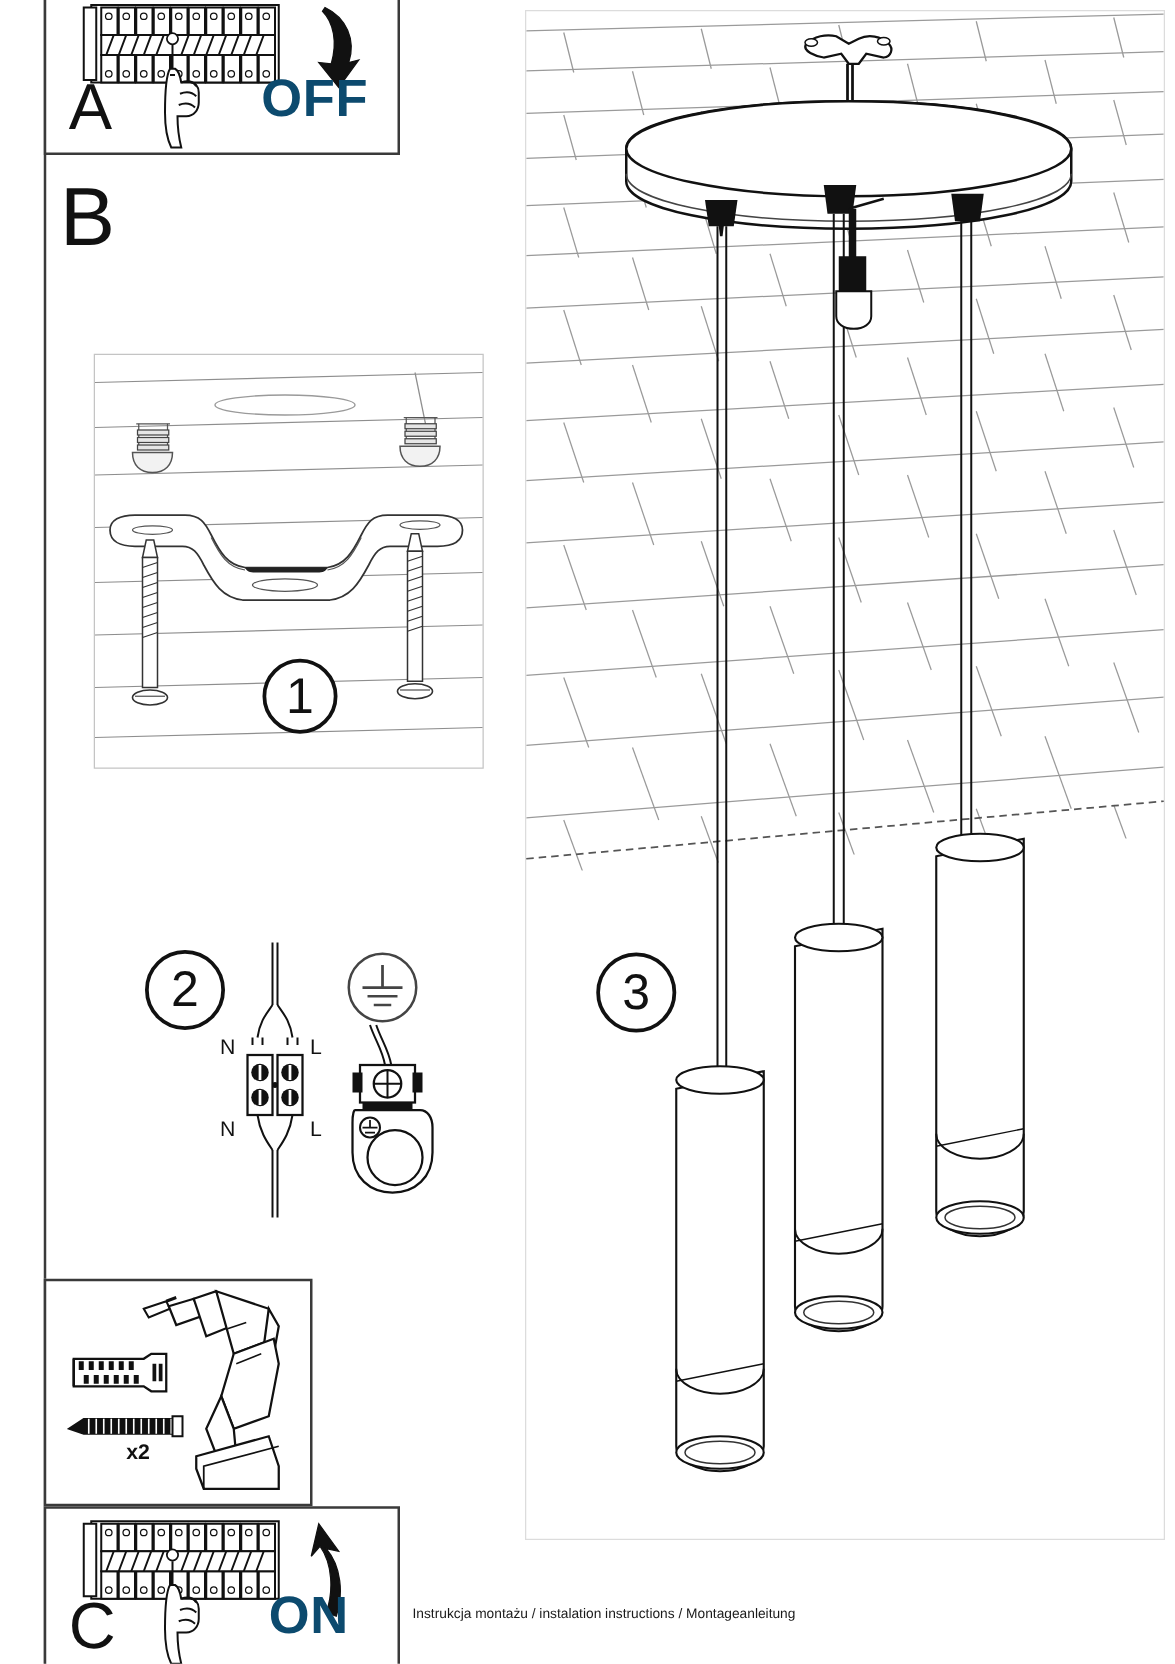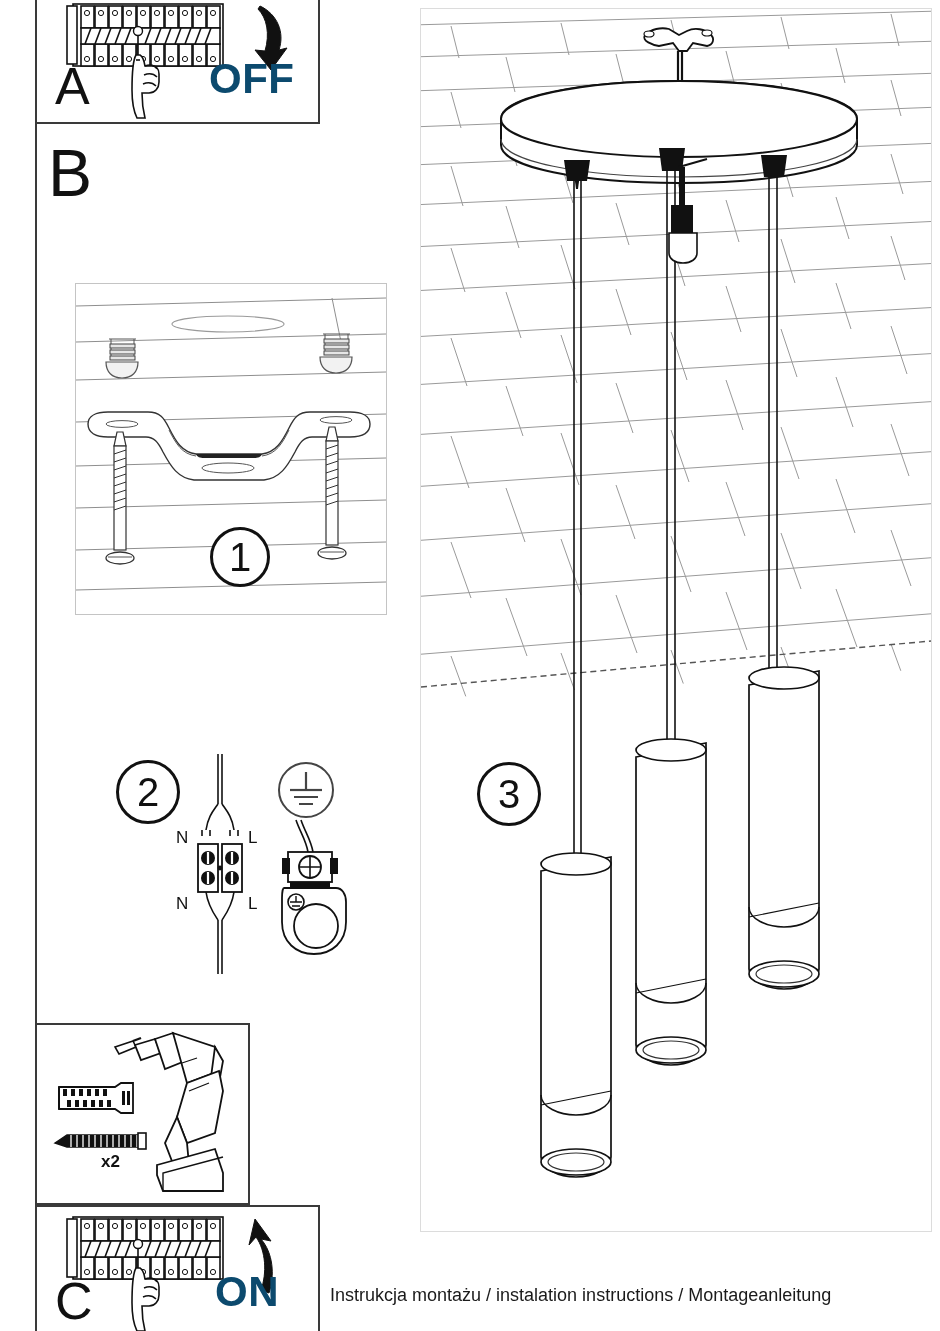--- a/index.html
+++ b/index.html
@@ -34,21 +34,21 @@
 
   .circ-num{
     position:absolute;border:3px solid #111;border-radius:50%;
     display:flex;align-items:center;justify-content:center;
     font-size:40px;color:#111;background:#fff;
   }
 
   .nlabel{position:absolute;font-size:17px;color:#111;}
   .x2{position:absolute;font-size:17px;font-weight:700;color:#111;}
 
-  .footer{position:absolute;left:330px;font-size:18px;color:#1a1a1a;white-space:nowrap;}
+  .footer{position:absolute;left:330px;font-size:11px;color:#1a1a1a;white-space:nowrap;}
   #footer-l1{top:1285px;}
   #footer-l2{top:1309px;}
 
   svg{display:block;overflow:visible;}
   .ln{fill:none;stroke:#111;stroke-width:1.6;}
   .ln-thin{fill:none;stroke:#555;stroke-width:1;}
   .ceil{fill:none;stroke:#8e8e8e;stroke-width:1;}
   .fillw{fill:#fff;stroke:#111;stroke-width:1.6;}
   .fillk{fill:#111;stroke:#111;stroke-width:1;}
 </style>

